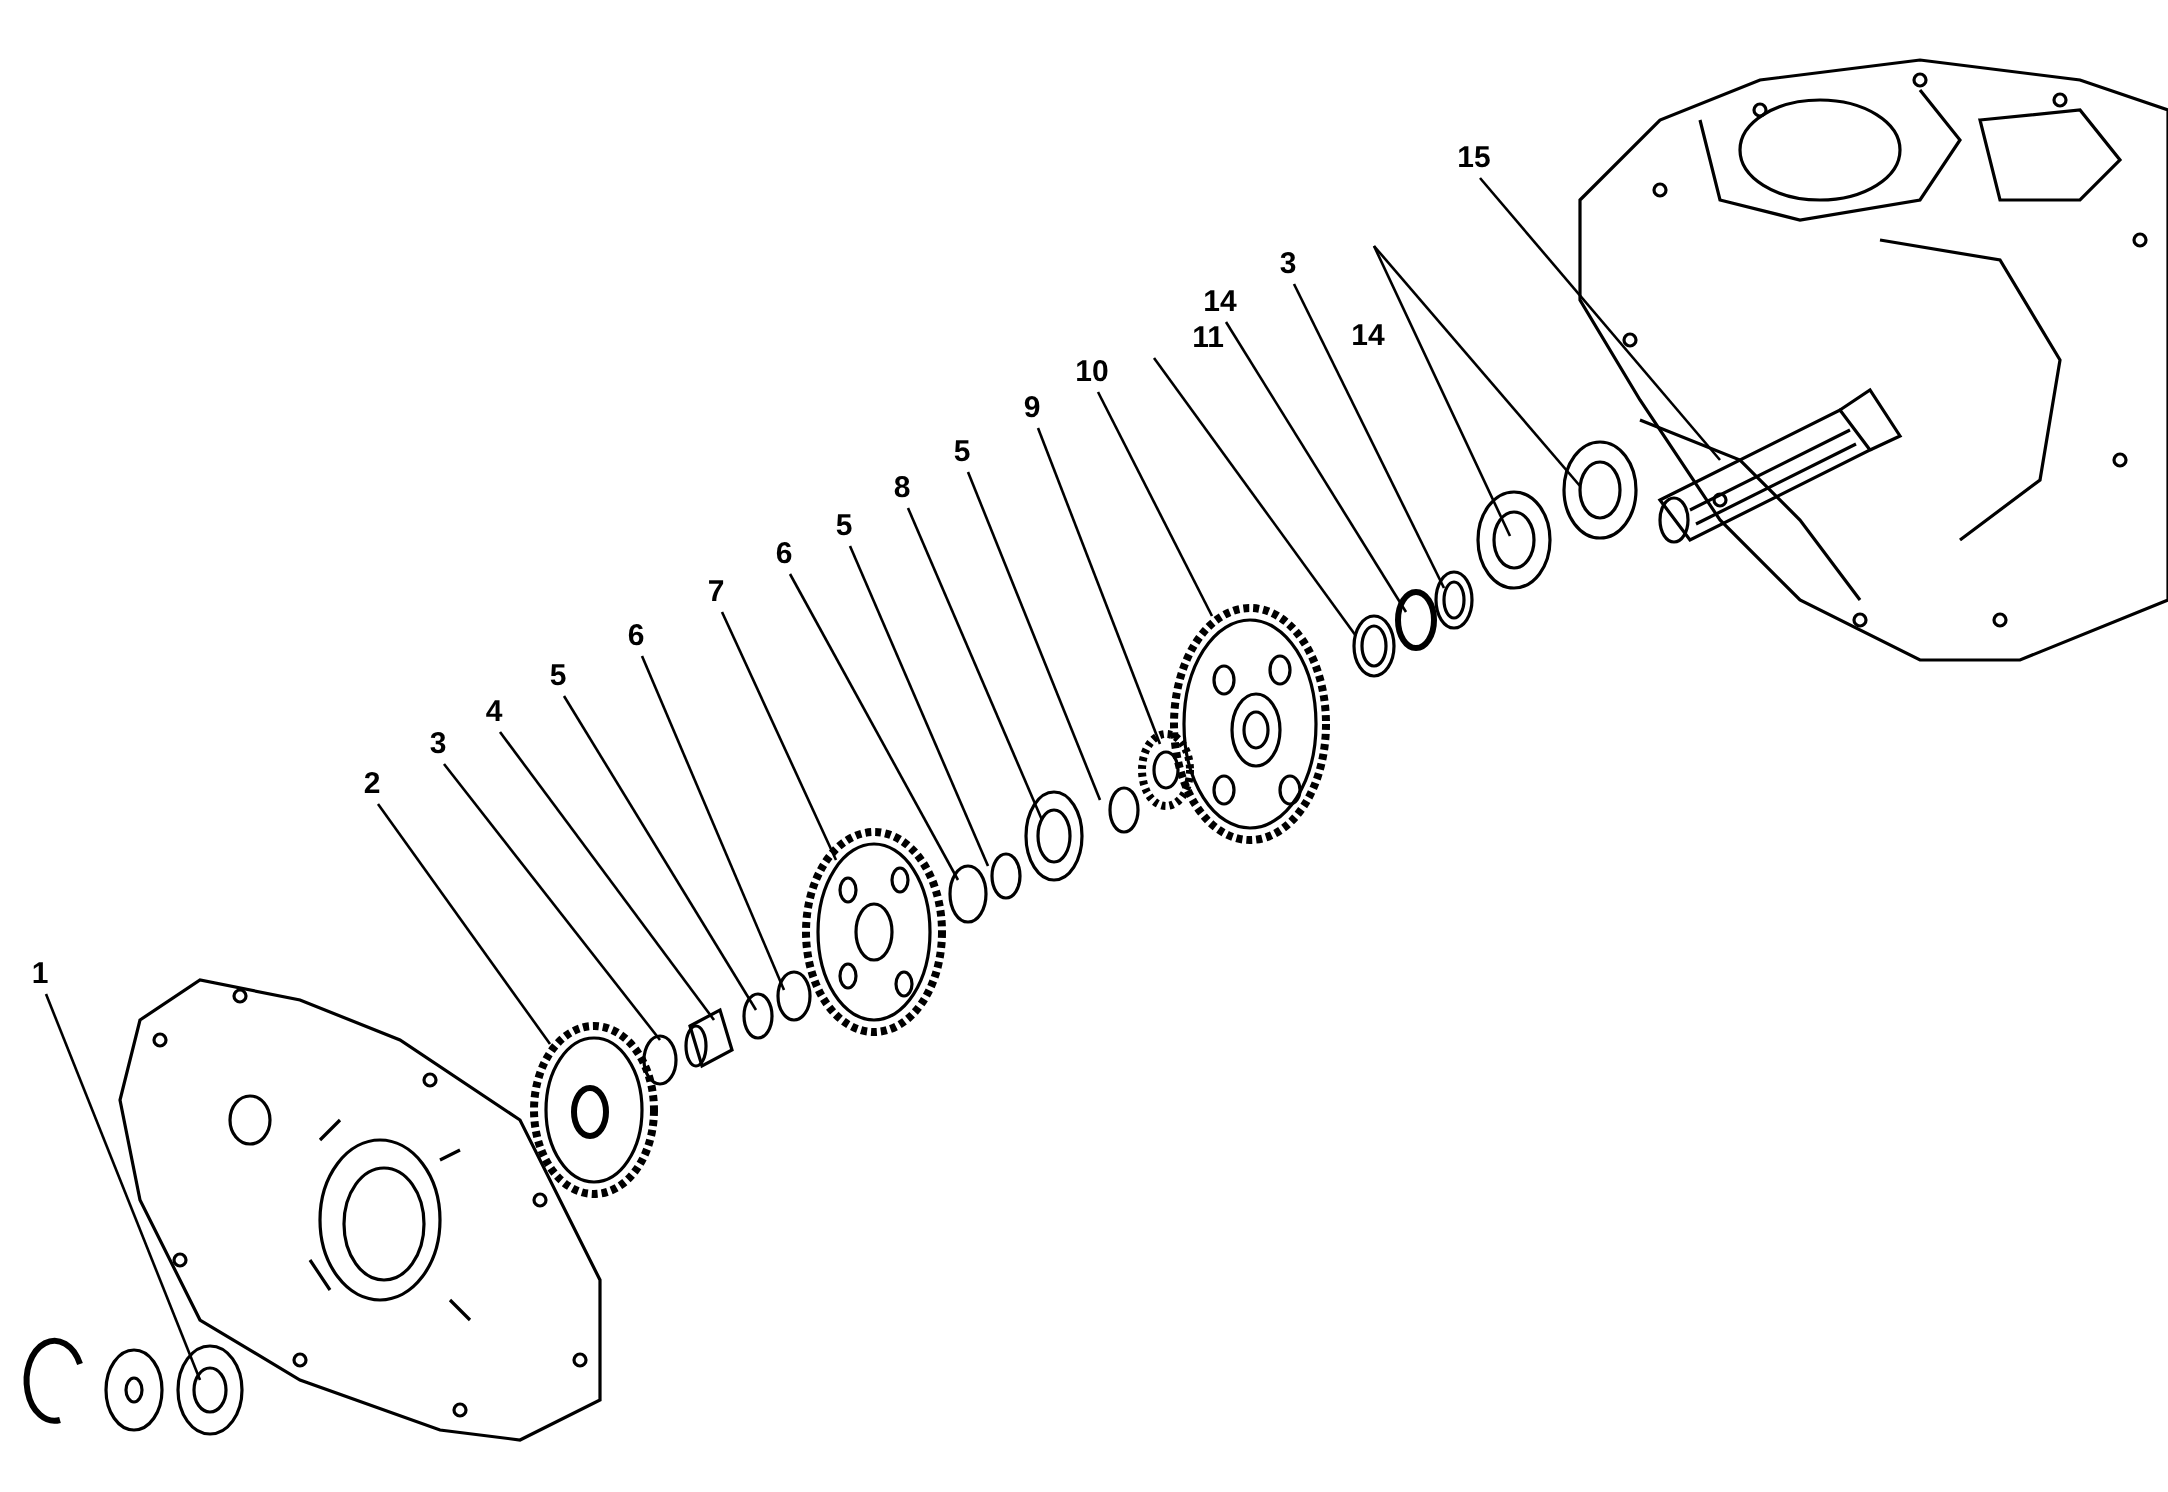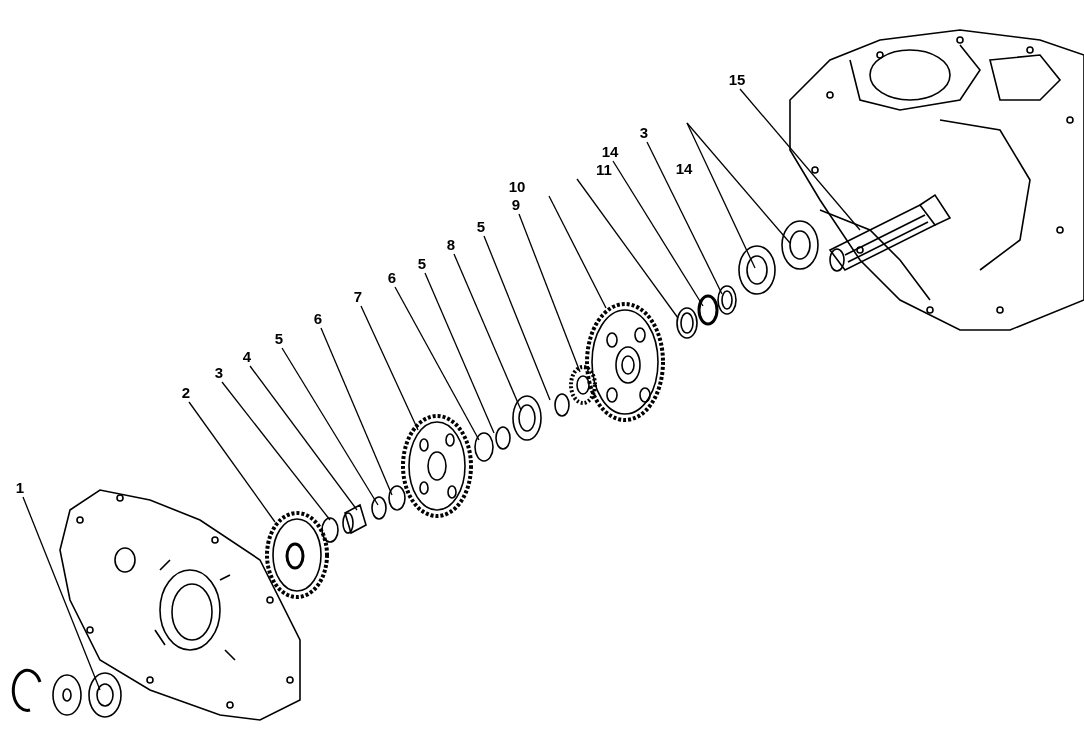--- a/index.html
+++ b/index.html
@@ -156,20 +156,20 @@
       <div class="callout" style="left: 219px; top: 372px;">3</div>
       <div class="callout" style="left: 247px; top: 356px;">4</div>
       <div class="callout" style="left: 279px; top: 338px;">5</div>
       <div class="callout" style="left: 318px; top: 318px;">6</div>
       <div class="callout" style="left: 358px; top: 296px;">7</div>
       <div class="callout" style="left: 392px; top: 277px;">6</div>
       <div class="callout" style="left: 422px; top: 263px;">5</div>
       <div class="callout" style="left: 451px; top: 244px;">8</div>
       <div class="callout" style="left: 481px; top: 226px;">5</div>
       <div class="callout" style="left: 516px; top: 204px;">9</div>
-      <div class="callout" style="left: 517px; top: 186px;">10</div>
+      <div class="callout" style="left: 546px; top: 186px;">10</div>
       <div class="callout" style="left: 604px; top: 169px;">11</div>
       <div class="callout" style="left: 610px; top: 151px;">14</div>
       <div class="callout" style="left: 644px; top: 132px;">3</div>
       <div class="callout" style="left: 684px; top: 120px; margin-top: 48px;">14</div>
       <div class="callout" style="left: 737px; top: 79px;">15</div>
     </div>
 </div>
 
 </body></html>

